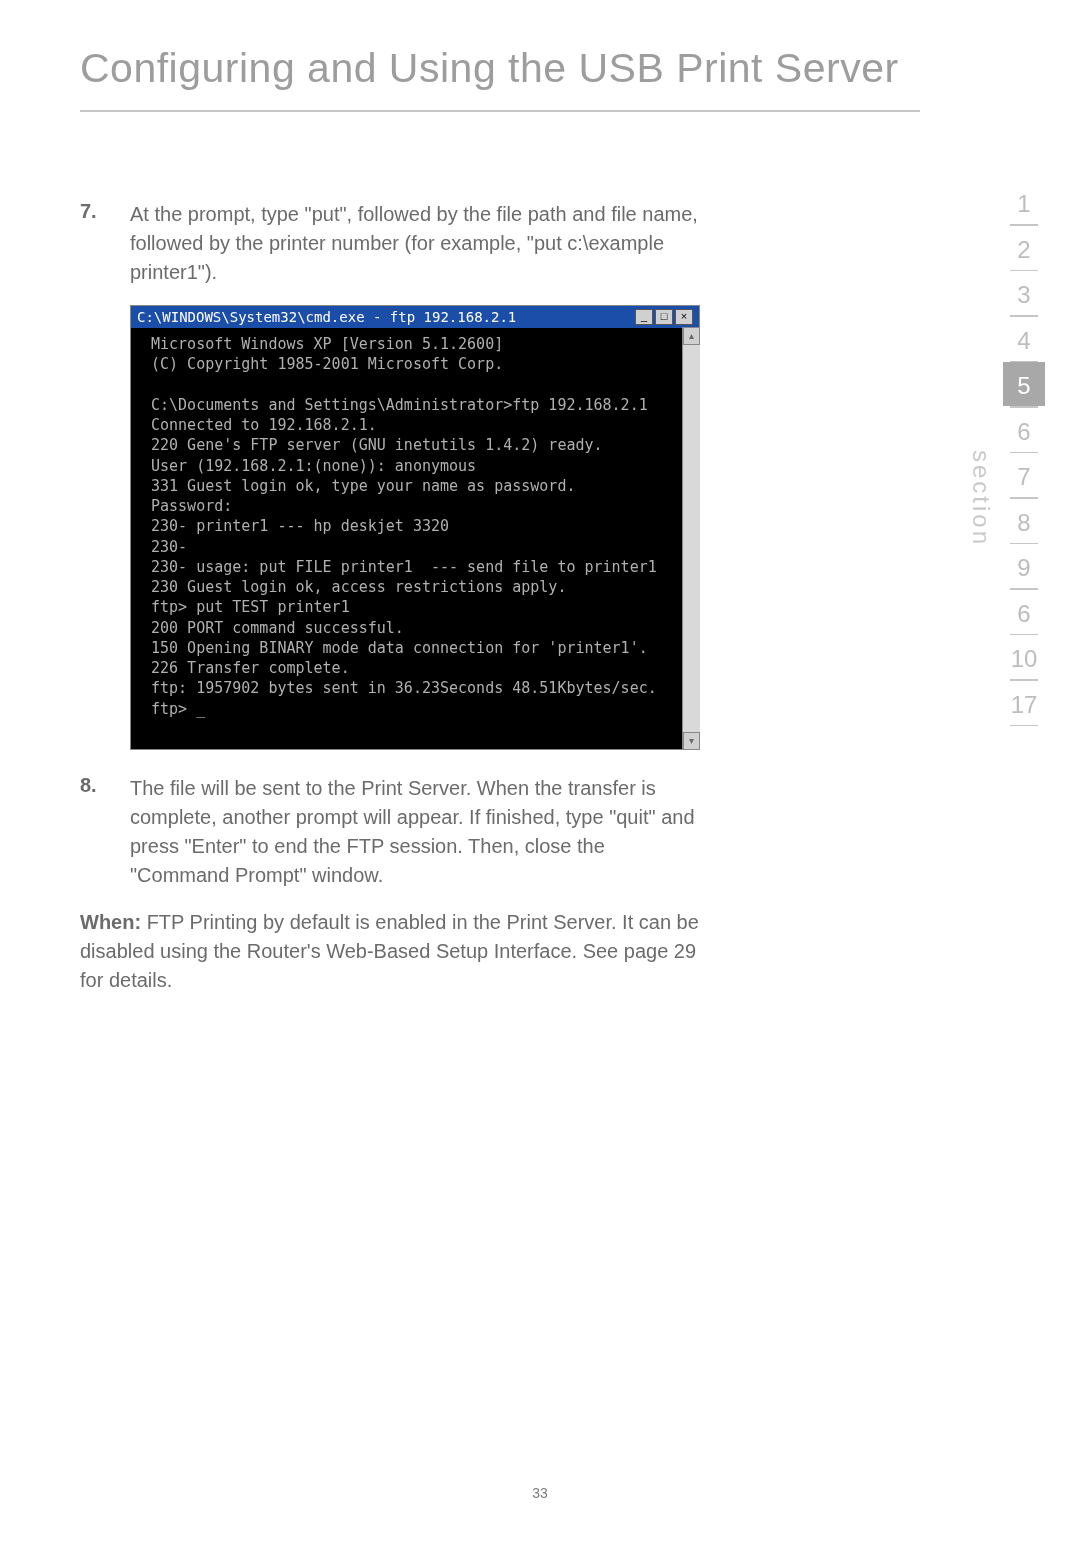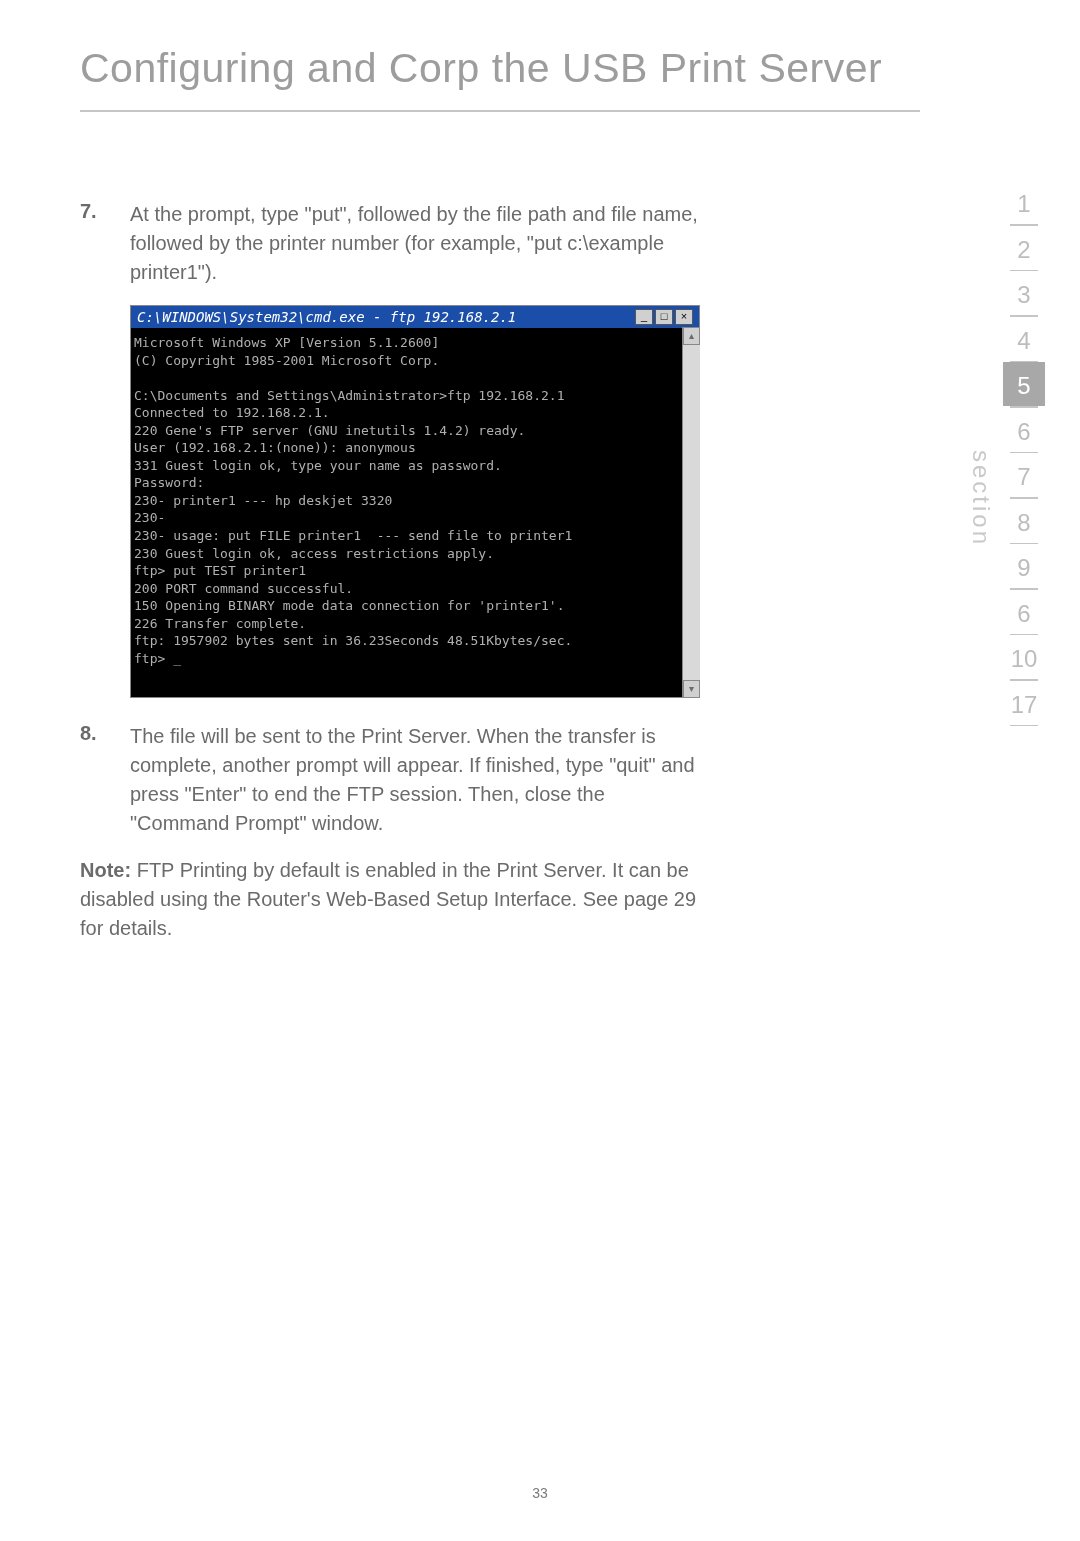--- a/index.html
+++ b/index.html
@@ -59,39 +59,39 @@
     }
     .ss-titlebar {
       background: #1a4ea8;
       color: #fff;
       padding: 3px 6px;
       font-size: 14px;
       display: flex;
       justify-content: space-between;
       align-items: center;
     }
-    .ss-titlebar-text { font-family: monospace; font-style: italic; }
+    .ss-titlebar-text { font-family: monospace; }
     .ss-titlebar-btns { display: flex; gap: 2px; }
     .ss-btn {
       width: 18px;
       height: 16px;
       background: #d0d0d0;
       border: 1px solid #555;
       font-size: 11px;
       line-height: 13px;
       text-align: center;
       color: #000;
     }
     .ss-body {
       background: #000;
       color: #b0b0b0;
       font-family: monospace;
-      font-size: 13px;
+      font-size: 15px;
       line-height: 1.35;
-      padding: 6px 8px 30px 3px;
+      padding: 6px 8px 30px 20px;
       white-space: pre-wrap;
       min-height: 260px;
       position: relative;
     }
     .ss-scroll {
       position: absolute;
       right: 0;
       top: 22px;
       bottom: 0;
       width: 18px;
@@ -154,21 +154,21 @@
       left: 50%;
       transform: translateX(-50%);
       font-size: 14px;
       color: #7a7a7a;
     }
     .screenshot-container { position: relative; }
   </style>
 </head>
 <body>
 
-<h1 class="page-title">Configuring and Corp the USB Print Server</h1>
+<h1 class="page-title">Configuring and Using the USB Print Server</h1>
 <div class="title-underline"></div>
 
 <div class="content">
 
   <div class="step">
     <div class="step-num">7.</div>
     <div class="step-text">At the prompt, type "put", followed by the file path and file name, followed by the printer number (for example, "put c:\example printer1").</div>
   </div>
 
   <div class="screenshot-container">
@@ -206,21 +206,21 @@
       <div class="ss-scroll-down">▾</div>
     </div>
   </div>
 
   <div class="step">
     <div class="step-num">8.</div>
     <div class="step-text">The file will be sent to the Print Server. When the transfer is complete, another prompt will appear. If finished, type "quit" and press "Enter" to end the FTP session. Then, close the "Command Prompt" window.</div>
   </div>
 
   <p class="note">
-    <span class="note-label">Note:</span><span> FTP Printing by default is enabled in the Print Server. It can be disabled using the Router's Web-Based Setup Interface. See page 29 for details.</span>
+    <span class="note-label">When:</span><span> FTP Printing by default is enabled in the Print Server. It can be disabled using the Router's Web-Based Setup Interface. See page 29 for details.</span>
   </p>
 
 </div>
 
 <div class="section-label">section</div>
 
 <div class="section-nav" id="section-nav">
     <div class="section-nav-item">1</div>
     <div class="section-nav-divider"></div>
     <div class="section-nav-item">2</div>

